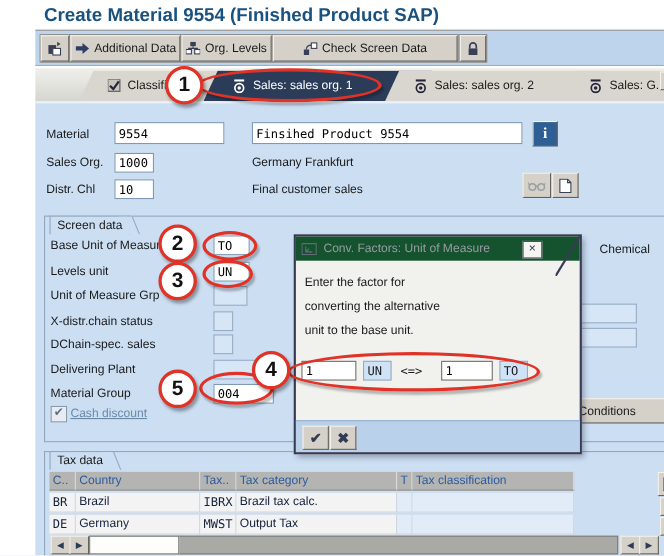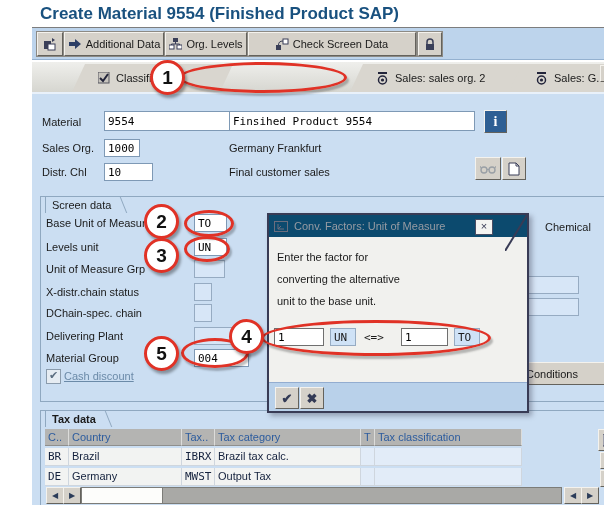--- a/index.html
+++ b/index.html
@@ -39,21 +39,21 @@
   .grouptab{position:absolute;background:#cbdef2;border:1px solid #8fa8c0;border-bottom:none;
     padding:2px 6px 2px 6px;height:17px;box-sizing:border-box;z-index:2;}
   .grouptab::after{content:"";position:absolute;right:-7px;bottom:0;width:12px;height:100%;
     background:#cbdef2;border-right:1px solid #8fa8c0;transform:skewX(22deg);}
   .chk{position:absolute;width:13px;height:13px;background:#e6ecf2;border:1px solid #8a9bac;
     color:#5c6e80;font-size:11px;line-height:11px;text-align:center;}
 
   
   .dialog{position:absolute;left:235px;top:213px;width:258px;height:196px;background:#f1f1ee;
     border:2px solid #383b55;box-shadow:3px 3px 5px rgba(40,40,60,.35);z-index:30;}
-  .dlgtitle{position:absolute;left:0;top:0;width:100%;height:22px;background:#0c4a6e;
+  .dlgtitle{position:absolute;left:0;top:0;width:100%;height:22px;background:#14532d;
     color:#979ba3;display:flex;align-items:center;}
   .dlgclose{position:absolute;left:206px;top:4px;width:16px;height:14px;border:1px solid #4a4d63;
     background:#f4f4f1;color:#383b55;font-size:11px;line-height:12px;text-align:center;}
   .dlgline{position:absolute;left:8px;white-space:nowrap;color:#1a1a1a;}
   .dlgstrip{position:absolute;left:0;bottom:0;width:100%;height:28px;background:#b9d1ea;border-top:1px solid #93add0;}
   .dlgbtn{position:absolute;top:4px;width:22px;height:20px;background:#d5d1c9;border:1px solid;
     border-color:#f4f2ed #64625c #64625c #f4f2ed;color:#333a55;font-size:13px;font-weight:bold;
     display:flex;align-items:center;justify-content:center;}
 
   
@@ -138,20 +138,30 @@
   <div class="abs tabstrip">
     <div class="tab" style="left:40px;width:113px;">
       <span>
         <svg width="12" height="12" viewBox="0 0 12 12">
             <rect x="0" y="0" width="11" height="11" fill="#c8c5be" stroke="#55545e"></rect>
             <path d="M2 6 l3 3 5 -7" stroke="#22243a" stroke-width="2" fill="none"></path>
           </svg>
       </span>
       <span>Classification</span>
     </div>
+    <div class="tab active" style="left:153px;width:160px;">
+      <span>
+        <svg width="13" height="13" viewBox="0 0 13 13">
+            <path d="M2 1 h9" stroke="#fff" stroke-width="2"></path>
+            <circle cx="6.5" cy="8" r="4" fill="none" stroke="#fff" stroke-width="1.5"></circle>
+            <circle cx="6.5" cy="8" r="1.6" fill="#fff"></circle>
+          </svg>
+      </span>
+      <span>Sales: sales org. 1</span>
+    </div>
     <div class="tab" style="left:318px;width:154px;">
       <span>
         <svg width="13" height="13" viewBox="0 0 13 13">
             <path d="M2 1 h9" stroke="#22243a" stroke-width="2"></path>
             <circle cx="6.5" cy="8" r="4" fill="none" stroke="#22243a" stroke-width="1.5"></circle>
             <circle cx="6.5" cy="8" r="1.6" fill="#22243a"></circle>
           </svg>
       </span>
       <span>Sales: sales org. 2</span>
     </div>
@@ -169,32 +179,32 @@
         <span>◀</span>
       </div>
     <div class="tabscroll" style="left:585px;">
         <span>▶</span>
       </div>
   </div>
 
   <div class="abs panel"></div>
 
   <div class="lbl" style="left:10px;top:116px;">Material</div>
-  <input class="inputw" style="left: 72px; top: 111px; width: 138px; height: 20px;" value="9554">
+  <input class="inputw" style="left: 72px; top: 111px; width: 100px; height: 20px;" value="9554">
   <input class="inputw" style="left: 197px; top: 111px; width: 246px; height: 20px;" value="Finsihed Product 9554">
   <div class="iconbtn" style="left:452px;top:110px;width:21px;height:21px;background:#2e5f94;color:#fff;font-weight:bold;font-family:'Liberation Serif',serif;font-size:14px;">
     <span>i</span>
   </div>
 
   <div class="lbl" style="left:10px;top:142px;">Sales Org.</div>
   <input class="inputw" style="left: 72px; top: 139px; width: 36px;" value="1000">
   <div class="lbl" style="left:197px;top:142px;">Germany Frankfurt</div>
 
   <div class="lbl" style="left:10px;top:166px;">Distr. Chl</div>
-  <input class="inputw" style="left: 72px; top: 163px; width: 49px;" value="10">
+  <input class="inputw" style="left: 72px; top: 163px; width: 36px;" value="10">
   <div class="lbl" style="left:197px;top:166px;">Final customer sales</div>
   <div class="iconbtn" style="left:443px;top:157px;width:24px;height:21px;">
     <span>
       <svg width="16" height="10" viewBox="0 0 16 10">
           <circle cx="4" cy="6" r="3" fill="none" stroke="#9aa0a6" stroke-width="1.4"></circle>
           <circle cx="12" cy="6" r="3" fill="none" stroke="#9aa0a6" stroke-width="1.4"></circle>
           <path d="M7 6 q1 -2 2 0 M1 4 L0 2 M15 4 l1 -2" stroke="#9aa0a6" fill="none"></path>
         </svg>
     </span>
   </div>
@@ -215,21 +225,21 @@
 
   <div class="lbl" style="left:14px;top:241px;">Levels unit</div>
   <input class="inputw" style="left: 162px; top: 238px; width: 33px;" value="UN">
 
   <div class="lbl" style="left:14px;top:263px;">Unit of Measure Grp</div>
   <div class="dispf" style="left:162px;top:260px;width:31px;"></div>
 
   <div class="lbl" style="left:14px;top:286px;">X-distr.chain status</div>
   <div class="dispf" style="left:162px;top:283px;width:18px;"></div>
 
-  <div class="lbl" style="left:14px;top:307px;">DChain-spec. chain</div>
+  <div class="lbl" style="left:14px;top:307px;">DChain-spec. sales</div>
   <div class="dispf" style="left:162px;top:304px;width:18px;"></div>
 
   <div class="lbl" style="left:14px;top:330px;">Delivering Plant</div>
   <div class="dispf" style="left:162px;top:327px;width:55px;"></div>
 
   <div class="lbl" style="left:14px;top:352px;">Material Group</div>
   <input class="inputw" style="left: 162px; top: 349px; width: 55px;" value="004">
 
   <div class="chk" style="left:14px;top:369px;">
     <span>✔</span>
@@ -237,21 +247,21 @@
   <div class="lbl" style="left:32px;top:370px;color:#6b8aa8;text-decoration:underline;">Cash discount</div>
 
   <div class="lbl" style="left:513px;top:221px;">Chemical</div>
   <div class="dispf" style="left:455px;top:276px;width:92px;"></div>
   <div class="dispf" style="left:455px;top:298px;width:92px;"></div>
   <div class="iconbtn" style="left:450px;top:362px;width:138px;height:21px;font-size:11px;">
     <span>Conditions</span>
   </div>
 
   <div class="groupbox" style="left:8px;top:410px;width:580px;height:94px;"></div>
-  <div class="grouptab" style="left:13px;top:410px;font-weight:bold;">Tax data</div>
+  <div class="grouptab" style="left:13px;top:410px;">Tax data</div>
 
   <div class="trow" style="left:13px;top:429px;">
     <div class="tc th c0">C..</div>
     <div class="tc th c1">Country</div>
     <div class="tc th c2">Tax..</div>
     <div class="tc th c3">Tax category</div>
     <div class="tc th c4">T</div>
     <div class="tc th c5">Tax classification</div>
   </div>
   <div class="trow" style="left:13px;top:448px;">

